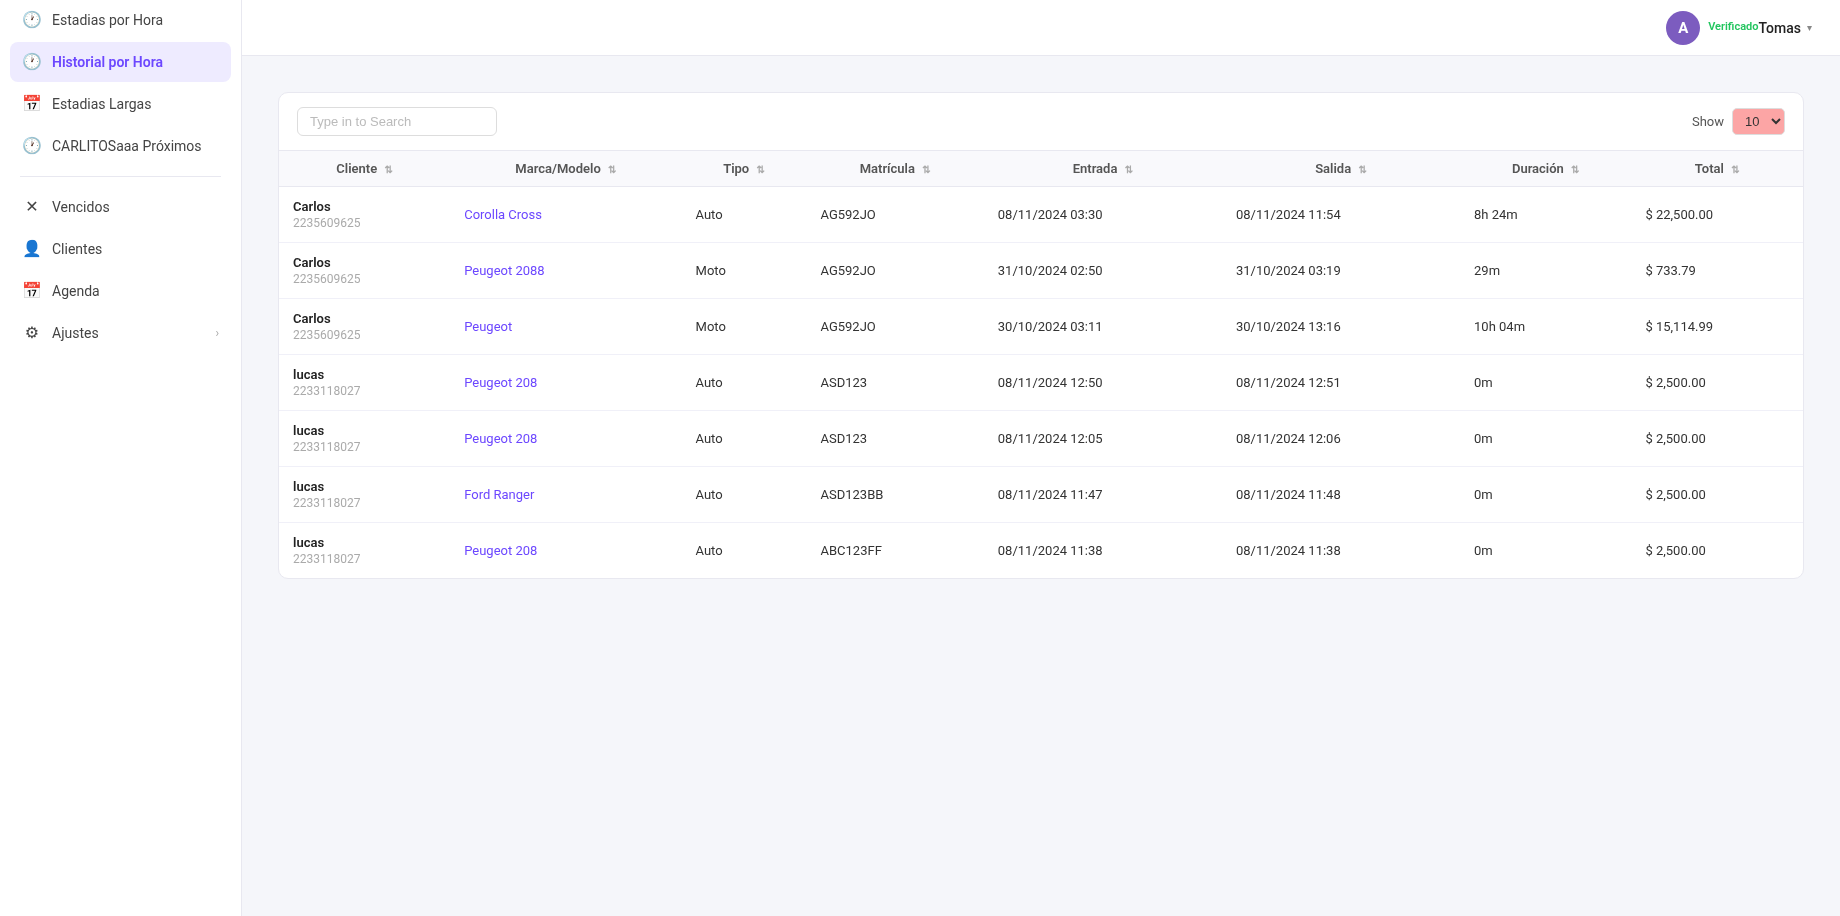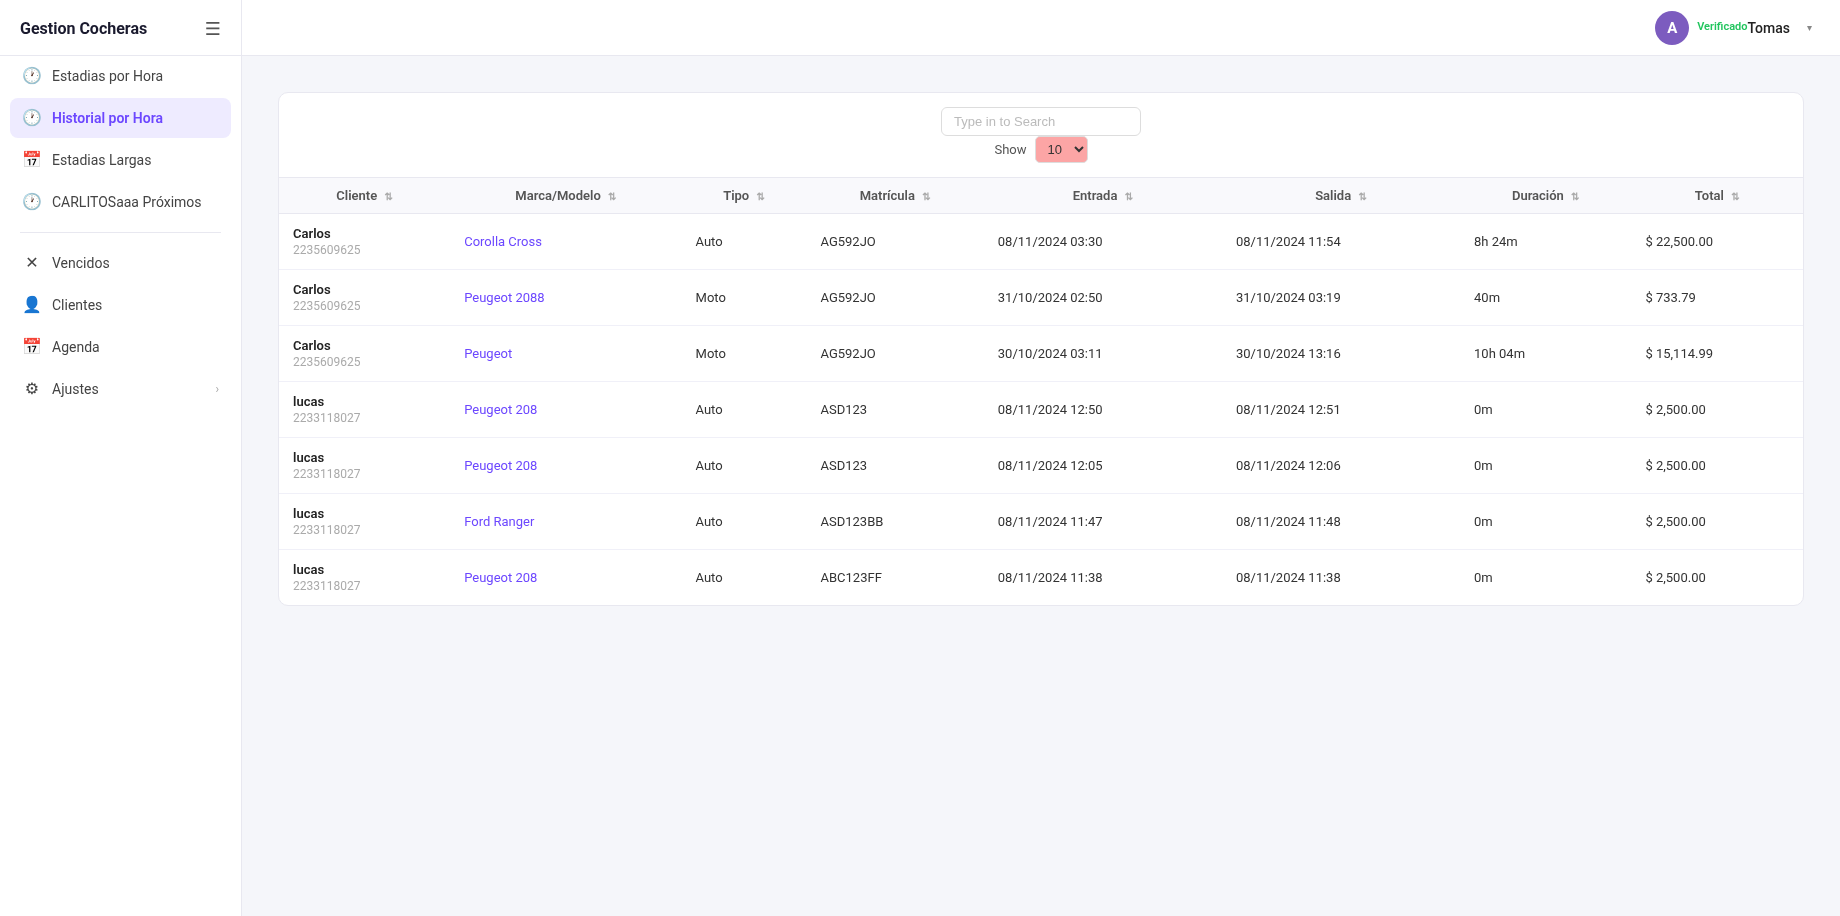--- a/index.html
+++ b/index.html
@@ -108,21 +108,20 @@
       border-radius: 10px;
       border: 1px solid #e8e8f0;
       overflow: hidden;
     }
     .table-toolbar {
       display: flex;
       align-items: center;
       justify-content: space-between;
       padding: 14px 18px;
       border-bottom: 1px solid #e8e8f0;
-      flex-direction: column;
     }
     .search-input {
       border: 1px solid #ddd;
       border-radius: 6px;
       padding: 6px 12px;
       font-size: 13px;
       color: #888;
       outline: none;
       width: 200px;
     }
@@ -162,24 +161,20 @@
     .client-name { font-weight: 600; color: #222; }
     .client-phone { color: #aaa; font-size: 12px; margin-top: 2px; }
     .brand-link { color: #6c47ff; text-decoration: none; }
   </style>
 </head>
 <body>
 
 <div class="app-layout">
 
   <aside class="sidebar">
-    <div class="sidebar-header">
-      <span class="sidebar-title">Gestion Cocheras</span>
-      <span class="hamburger-icon" style="margin-left:auto;">☰</span>
-    </div>
     <nav class="sidebar-nav">
 
     <div class="sidebar-item">
           <span class="item-icon">🕐</span>
           <span>Estadias por Hora</span>
         </div>
         <div class="sidebar-item active">
           <span class="item-icon">🕐</span>
           <span>Historial por Hora</span>
         </div>
@@ -212,21 +207,21 @@
       </nav>
   </aside>
 
   <div class="main-content">
 
     <header class="topbar">
       <div class="user-info">
         <div class="user-avatar">A</div>
         <div class="user-dropdown">
           <span class="verified-label">Verificado</span>
-          <div style="display:flex;align-items:center;gap:15px;">
+          <div style="display:flex;align-items:center;gap:4px;">
             <span class="user-name">Tomas</span>
             <span class="user-chevron">▾</span>
           </div>
         </div>
       </div>
     </header>
 
     <div class="page-area">
 
       <div class="table-card">
@@ -275,21 +270,21 @@
               <tr>
                 <td>
                   <div class="client-name">Carlos</div>
                   <div class="client-phone">2235609625</div>
                 </td>
                 <td><a class="brand-link" href="#">Peugeot 2088</a></td>
                 <td>Moto</td>
                 <td>AG592JO</td>
                 <td>31/10/2024 02:50</td>
                 <td>31/10/2024 03:19</td>
-                <td>40m</td>
+                <td>29m</td>
                 <td>$ 733.79</td>
               </tr>
               <tr>
                 <td>
                   <div class="client-name">Carlos</div>
                   <div class="client-phone">2235609625</div>
                 </td>
                 <td><a class="brand-link" href="#">Peugeot</a></td>
                 <td>Moto</td>
                 <td>AG592JO</td>

